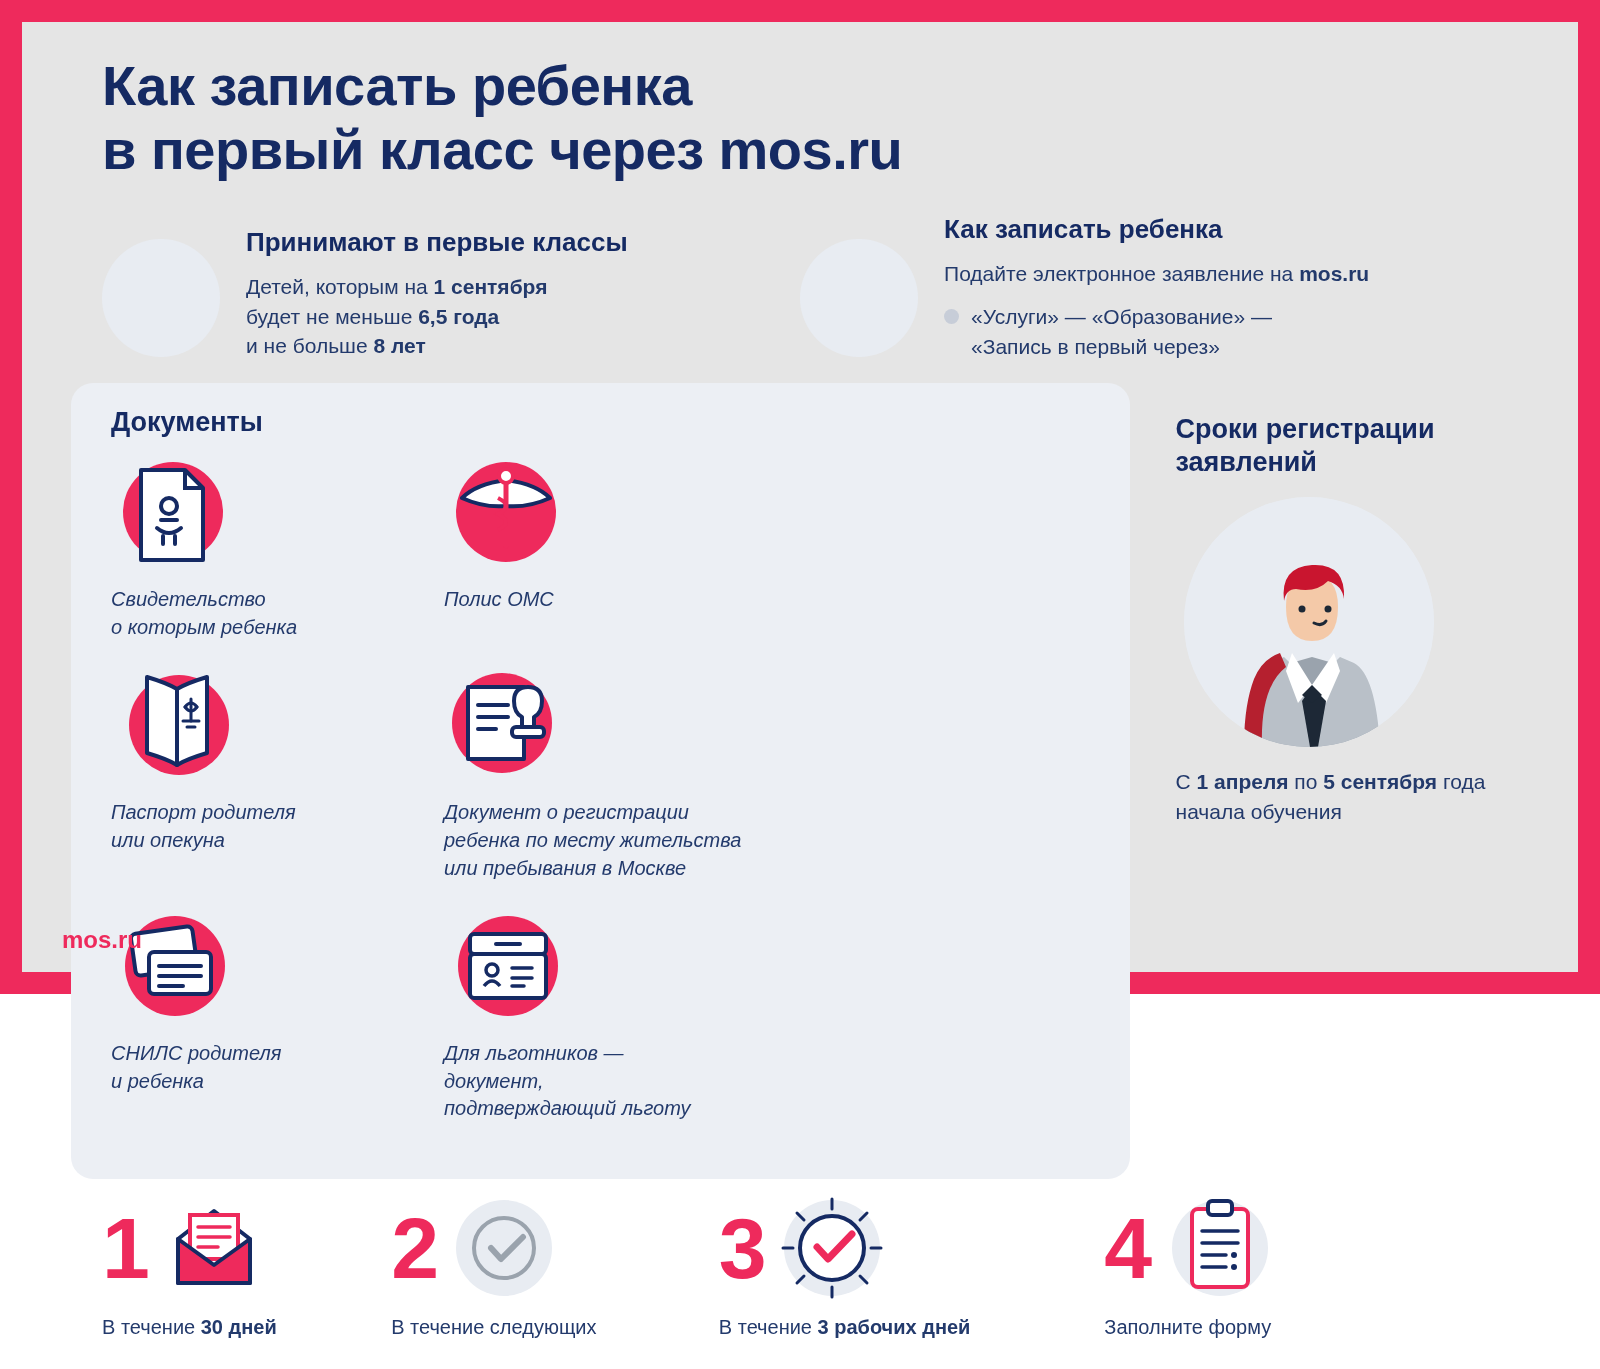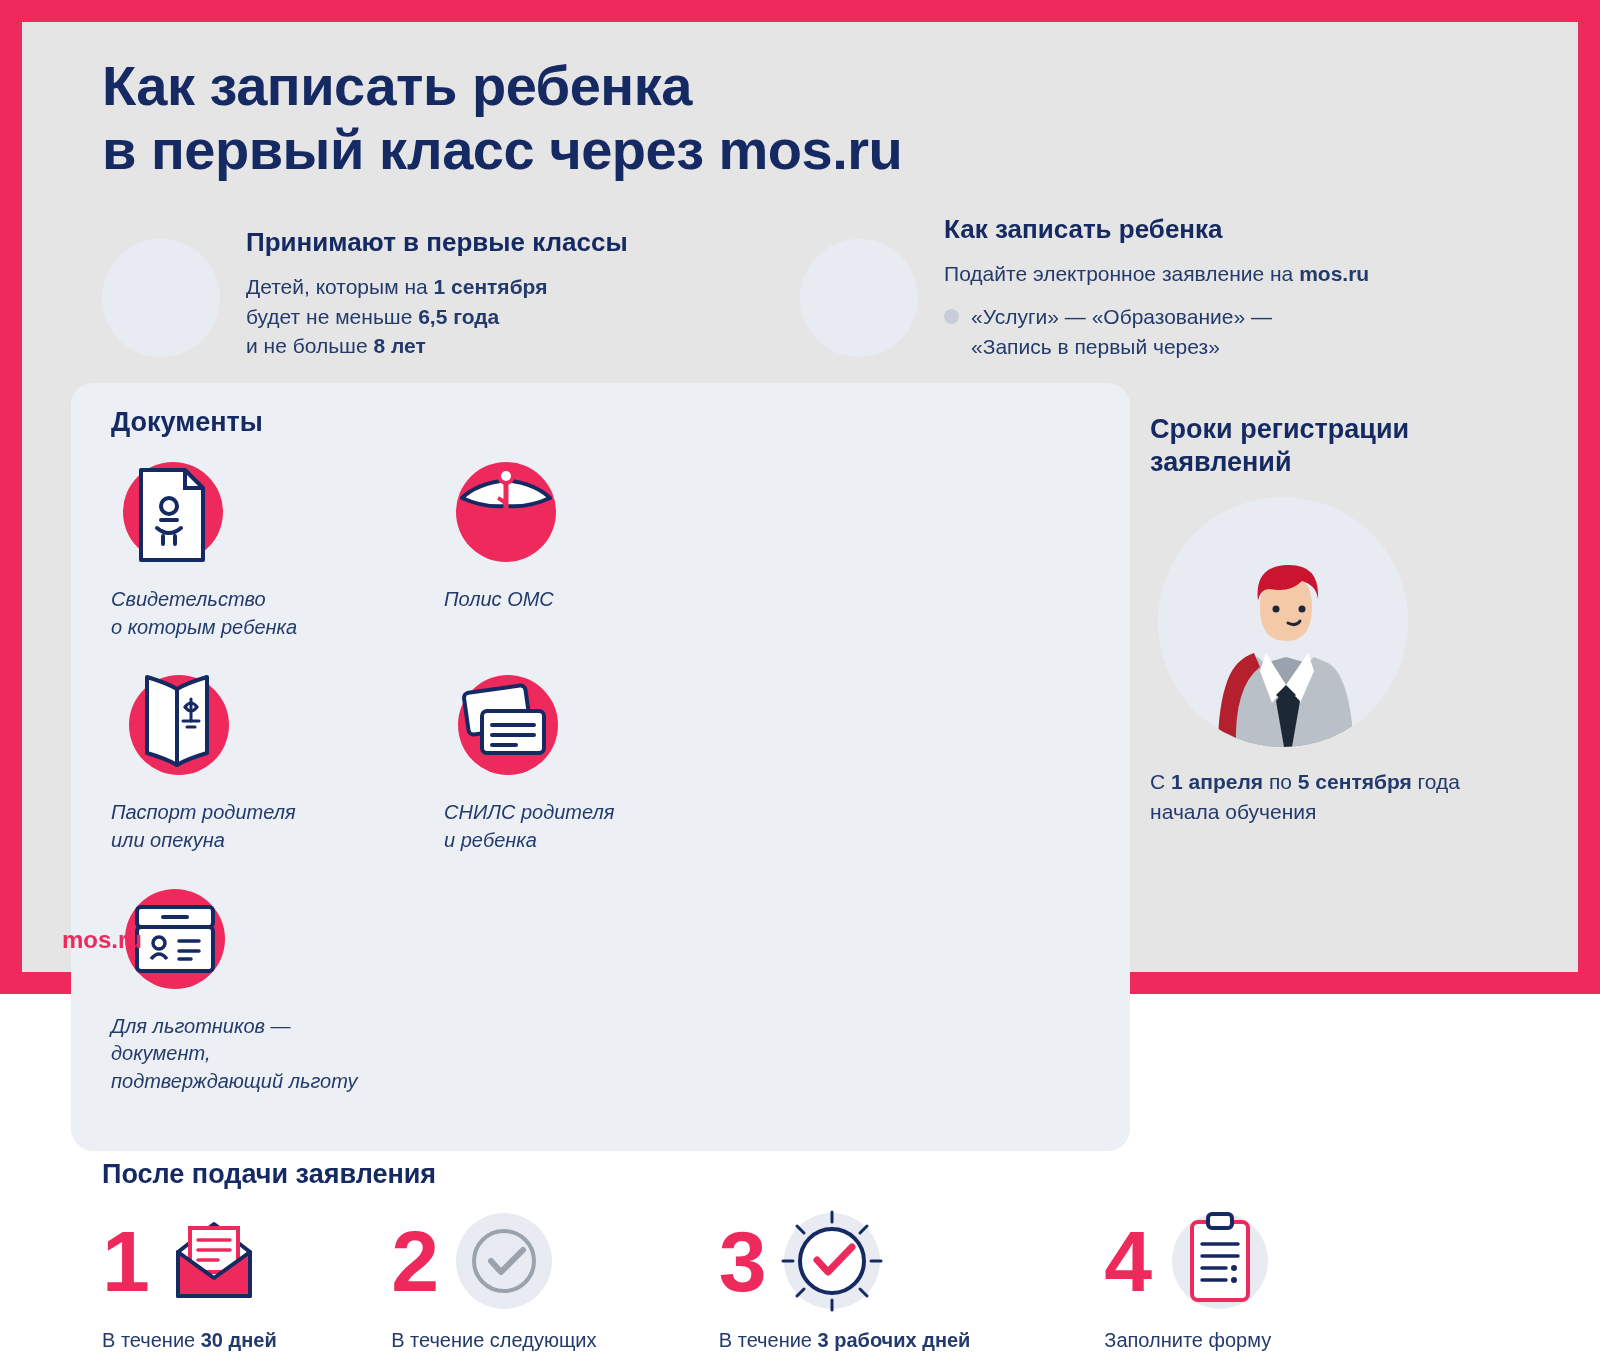--- a/index.html
+++ b/index.html
@@ -134,21 +134,21 @@
   }
   .doc-label {
     font-size: 20px;
     line-height: 1.38;
     color: #233a6c;
   }
 
   
   .sroki {
     width: 420px;
-    padding-left: 20px;
+    padding-left: 46px;
     padding-top: 30px;
     box-sizing: border-box;
   }
   .sroki-head {
     font-size: 27px;
     font-weight: bold;
     color: #152a63;
     line-height: 1.22;
     margin-bottom: 18px;
   }
@@ -337,20 +337,36 @@
                   <path d="M76 60 h8"></path>
                 </g>
               </svg>
             </div>
             <div class="doc-label">
               <div>Паспорт родителя</div>
               <div>или опекуна</div>
             </div>
           </div>
 
+          <div class="doc-item">
+            <div class="doc-icon">
+              <svg width="130" height="120" viewBox="0 0 130 120">
+                <circle cx="58" cy="56" r="50" fill="#ee2a5c"></circle>
+                <path d="M24 20 h56 v72 h-56 z" fill="#ffffff" stroke="#152a63" stroke-width="4" stroke-linejoin="round"></path>
+                <path d="M34 38 h30 M34 50 h30 M34 62 h18" stroke="#152a63" stroke-width="4" stroke-linecap="round"></path>
+                <path d="M84 20 q14 0 14 14 q0 12 -8 16 v10 h-12 v-10 q-8 -4 -8 -16 q0 -14 14 -14z" fill="#ffffff" stroke="#152a63" stroke-width="4" stroke-linejoin="round"></path>
+                <rect x="68" y="60" width="32" height="10" rx="4" fill="#ffffff" stroke="#152a63" stroke-width="4"></rect>
+              </svg>
+            </div>
+            <div class="doc-label">
+              <div>Документ о регистрации</div>
+              <div>ребенка по месту жительства</div>
+              <div>или пребывания в Москве</div>
+            </div>
+          </div>
 
           <div class="doc-item">
             <div class="doc-icon">
               <svg width="130" height="120" viewBox="0 0 130 120">
                 <circle cx="64" cy="58" r="50" fill="#ee2a5c"></circle>
                 <rect x="22" y="22" width="62" height="42" rx="5" fill="#ffffff" stroke="#152a63" stroke-width="4" transform="rotate(-8 53 43)"></rect>
                 <rect x="38" y="44" width="62" height="42" rx="5" fill="#ffffff" stroke="#152a63" stroke-width="4"></rect>
                 <path d="M48 58 h42 M48 68 h42 M48 78 h24" stroke="#152a63" stroke-width="4" stroke-linecap="round"></path>
               </svg>
             </div>
@@ -407,21 +423,20 @@
         <div class="sroki-text">
           <div>
             <span>С </span><b>1 апреля</b><span> по </span><b>5 сентября</b><span> года</span>
           </div>
           <div>начала обучения</div>
         </div>
       </div>
     </div>
 
     <div class="steps-section">
-      <div class="section-head">После подачи заявления</div>
       <div class="steps-row">
 
         <div class="step s1">
           <div class="step-top">
             <div class="step-num">1</div>
             <div class="step-icon">
               <svg width="110" height="110" viewBox="0 0 110 110">
                 <path d="M18 46 l36 -28 l36 28 v44 h-72z" fill="#ffffff" stroke="#152a63" stroke-width="4" stroke-linejoin="round"></path>
                 <rect x="30" y="22" width="48" height="44" fill="#ffffff" stroke="#ee2a5c" stroke-width="4"></rect>
                 <path d="M38 34 h32 M38 44 h32 M38 54 h20" stroke="#ee2a5c" stroke-width="3.5" stroke-linecap="round"></path>

